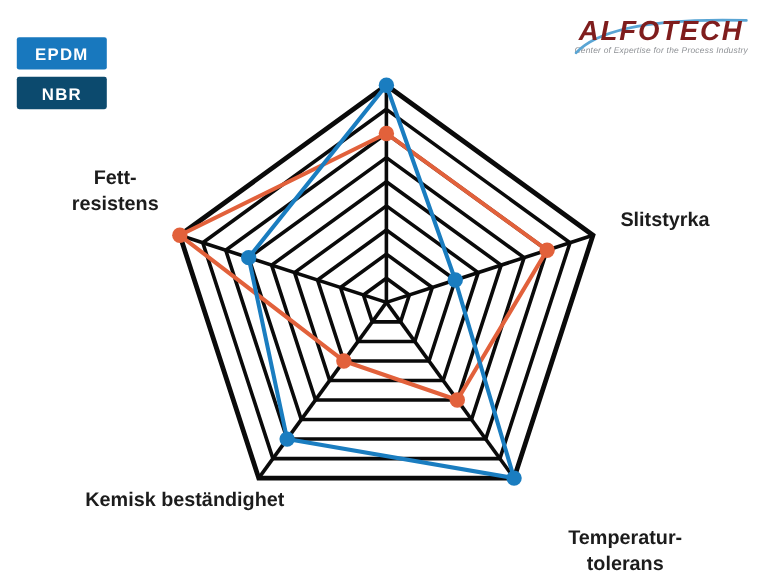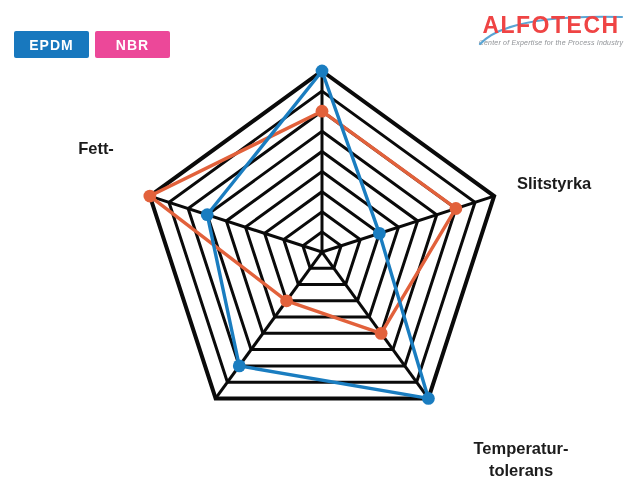--- a/index.html
+++ b/index.html
@@ -5,21 +5,21 @@
   html,body{margin:0;padding:0;}
   body{
     width:640px;height:480px;overflow:hidden;position:relative;
     background:#ffffff;
     font-family:"Liberation Sans", sans-serif;
   }
   .stage{position:absolute;inset:0;width:640px;height:480px;}
   svg.radar{position:absolute;left:0;top:0;}
 
   
-  .legend{position:absolute;left:14px;top:31px;display:flex;flex-direction:row;gap:6px;}
+  .legend{position:absolute;left:14px;top:31px;display:flex;flex-direction:column;gap:6px;}
   .legend-chip{
     width:75px;height:27px;display:flex;align-items:center;justify-content:center;
     color:#ffffff;font-weight:bold;font-size:14px;letter-spacing:1px;border-radius:2px;
   }
 
   
   .logo{position:absolute;top:13px;right:14px;width:150px;text-align:center;}
   .logo-swoosh{position:absolute;left:-2px;top:-3px;width:152px;height:40px;pointer-events:none;}
   .logo-name{
     font-size:23px;font-weight:bold;letter-spacing:1.5px;color:#2e7eb8;
@@ -72,39 +72,41 @@
       <circle cx="379.38040981647424" cy="233.3559746727115" r="6.4" fill="#1a7dc0"></circle>
       <circle cx="428.3891306649376" cy="398.4320759818655" r="6.4" fill="#1a7dc0"></circle>
       <circle cx="239.2528983717152" cy="365.89161465256205" r="6.4" fill="#1a7dc0"></circle>
       <circle cx="207.2391803670515" cy="214.71194934542297" r="6.4" fill="#1a7dc0"></circle>
     </svg>
 
   <div class="legend">
     <div class="legend-chip" style="background: rgb(24, 120, 190);">
       <span>EPDM</span>
     </div>
-    <div class="legend-chip" style="background: #ec4899;">
+    <div class="legend-chip" style="background: #0c4a6e;">
       <span>NBR</span>
     </div>
   </div>
 
   <div class="logo">
     <svg class="logo-swoosh" viewBox="0 0 152 40">
       <path d="M6,34 Q34,4 148,7" fill="none" stroke="#5aa5d4" stroke-width="2.2" stroke-linecap="round"></path>
     </svg>
-    <div class="logo-name" style="color: #ef4444;">ALFOTECH</div>
+    <div class="logo-name" style="color: #7f1d1d; font-style: italic;">ALFOTECH</div>
     <div class="logo-tagline" style="color: rgb(143, 146, 150);">Center of Expertise for the Process Industry</div>
   </div>
 
 
   <div class="axis-label axis-right">Slitstyrka</div>
 
   <div class="axis-label axis-bottomright">
     <div>Temperatur-</div>
     <div>tolerans</div>
   </div>
 
+  <div class="axis-label axis-bottomleft">Kemisk beständighet</div>
 
   <div class="axis-label axis-left">
     <div>Fett-</div>
+    <div>resistens</div>
   </div>
 
 </div>
 
 </body></html>

